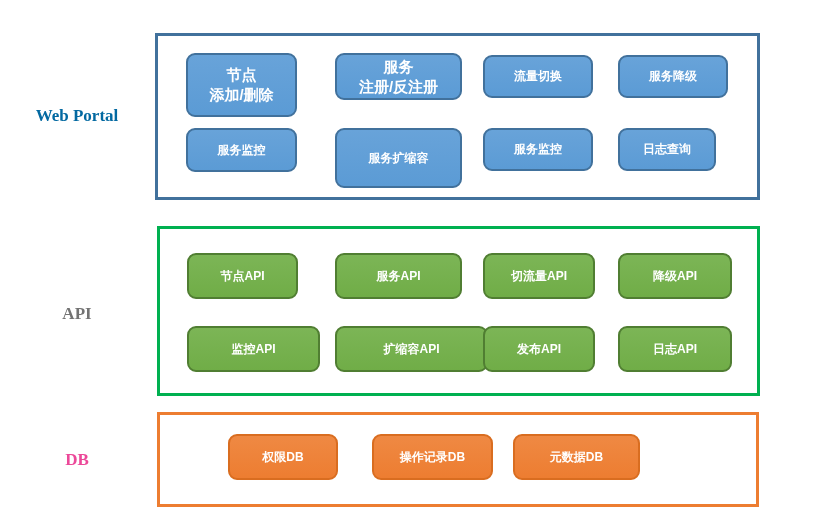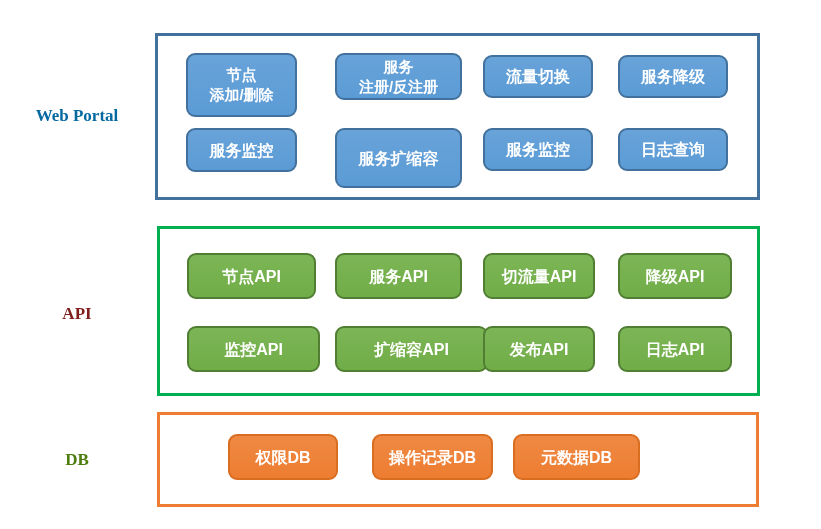--- a/index.html
+++ b/index.html
@@ -10,27 +10,27 @@
   .layer-box { position:absolute; background:#ffffff; box-sizing:border-box; }
   .box-portal { left:155px; top:33px;  width:605px; height:167px; border:3px solid #41719C; }
   .box-api    { left:157px; top:226px; width:603px; height:170px; border:3px solid #00B050; }
   .box-db     { left:157px; top:412px; width:602px; height:95px;  border:3px solid #ED7D31; }
 
   .layer-label {
     position:absolute; left:17px; width:120px; text-align:center;
     font-family:"Liberation Serif", serif; font-weight:bold; font-size:17px;
   }
   .label-portal { top:106px; color:#0369a1; }
-  .label-api    { top:304px; color:#7f1d1d; }
-  .label-db     { top:450px; color:#4d7c0f; }
+  .label-api    { top:304px; color:#737373; }
+  .label-db     { top:450px; color:#ec4899; }
 
   .btn {
     position:absolute; box-sizing:border-box; border-radius:9px;
     display:flex; align-items:center; justify-content:center;
-    color:#ffffff; font-weight:bold; font-size:16px; text-align:center;
+    color:#ffffff; font-weight:bold; font-size:12px; text-align:center;
     white-space:pre-line; line-height:21px;
   }
   .btn.two-line { font-size:15px; line-height:20px; }
   .btn-blue   { background:linear-gradient(#68a3d9,#5B9BD5); border:2px solid #41719C; }
   .btn-green  { background:linear-gradient(#7cb556,#70AD47); border:2px solid #507E32; }
   .btn-orange { background:linear-gradient(#ef8943,#ED7D31); border:2px solid #D96D20; }
 </style>
 </head>
 <body>
 
@@ -47,23 +47,23 @@
   <div class="btn btn-blue two-line" style="left:186px;top:53px;width:111px;height:64px">节点
 添加/删除</div>
   <div class="btn btn-blue two-line" style="left:335px;top:53px;width:127px;height:47px">服务
 注册/反注册</div>
   <div class="btn btn-blue" style="left:483px;top:55px;width:110px;height:43px">流量切换</div>
   <div class="btn btn-blue" style="left:618px;top:55px;width:110px;height:43px">服务降级</div>
 
   <div class="btn btn-blue" style="left:186px;top:128px;width:111px;height:44px">服务监控</div>
   <div class="btn btn-blue" style="left:335px;top:128px;width:127px;height:60px">服务扩缩容</div>
   <div class="btn btn-blue" style="left:483px;top:128px;width:110px;height:43px">服务监控</div>
-  <div class="btn btn-blue" style="left:618px;top:128px;width:110px;height:43px">日志查询</div>
+  <div class="btn btn-blue" style="left:618px;top:128px;width:98px;height:43px">日志查询</div>
 
-  <div class="btn btn-green" style="left:187px;top:253px;width:129px;height:46px">节点API</div>
+  <div class="btn btn-green" style="left:187px;top:253px;width:111px;height:46px">节点API</div>
   <div class="btn btn-green" style="left:335px;top:253px;width:127px;height:46px">服务API</div>
   <div class="btn btn-green" style="left:483px;top:253px;width:112px;height:46px">切流量API</div>
   <div class="btn btn-green" style="left:618px;top:253px;width:114px;height:46px">降级API</div>
 
   <div class="btn btn-green" style="left:187px;top:326px;width:133px;height:46px">监控API</div>
   <div class="btn btn-green" style="left:335px;top:326px;width:153px;height:46px">扩缩容API</div>
   <div class="btn btn-green" style="left:483px;top:326px;width:112px;height:46px">发布API</div>
   <div class="btn btn-green" style="left:618px;top:326px;width:114px;height:46px">日志API</div>
 
   <div class="btn btn-orange" style="left:228px;top:434px;width:110px;height:46px">权限DB</div>

